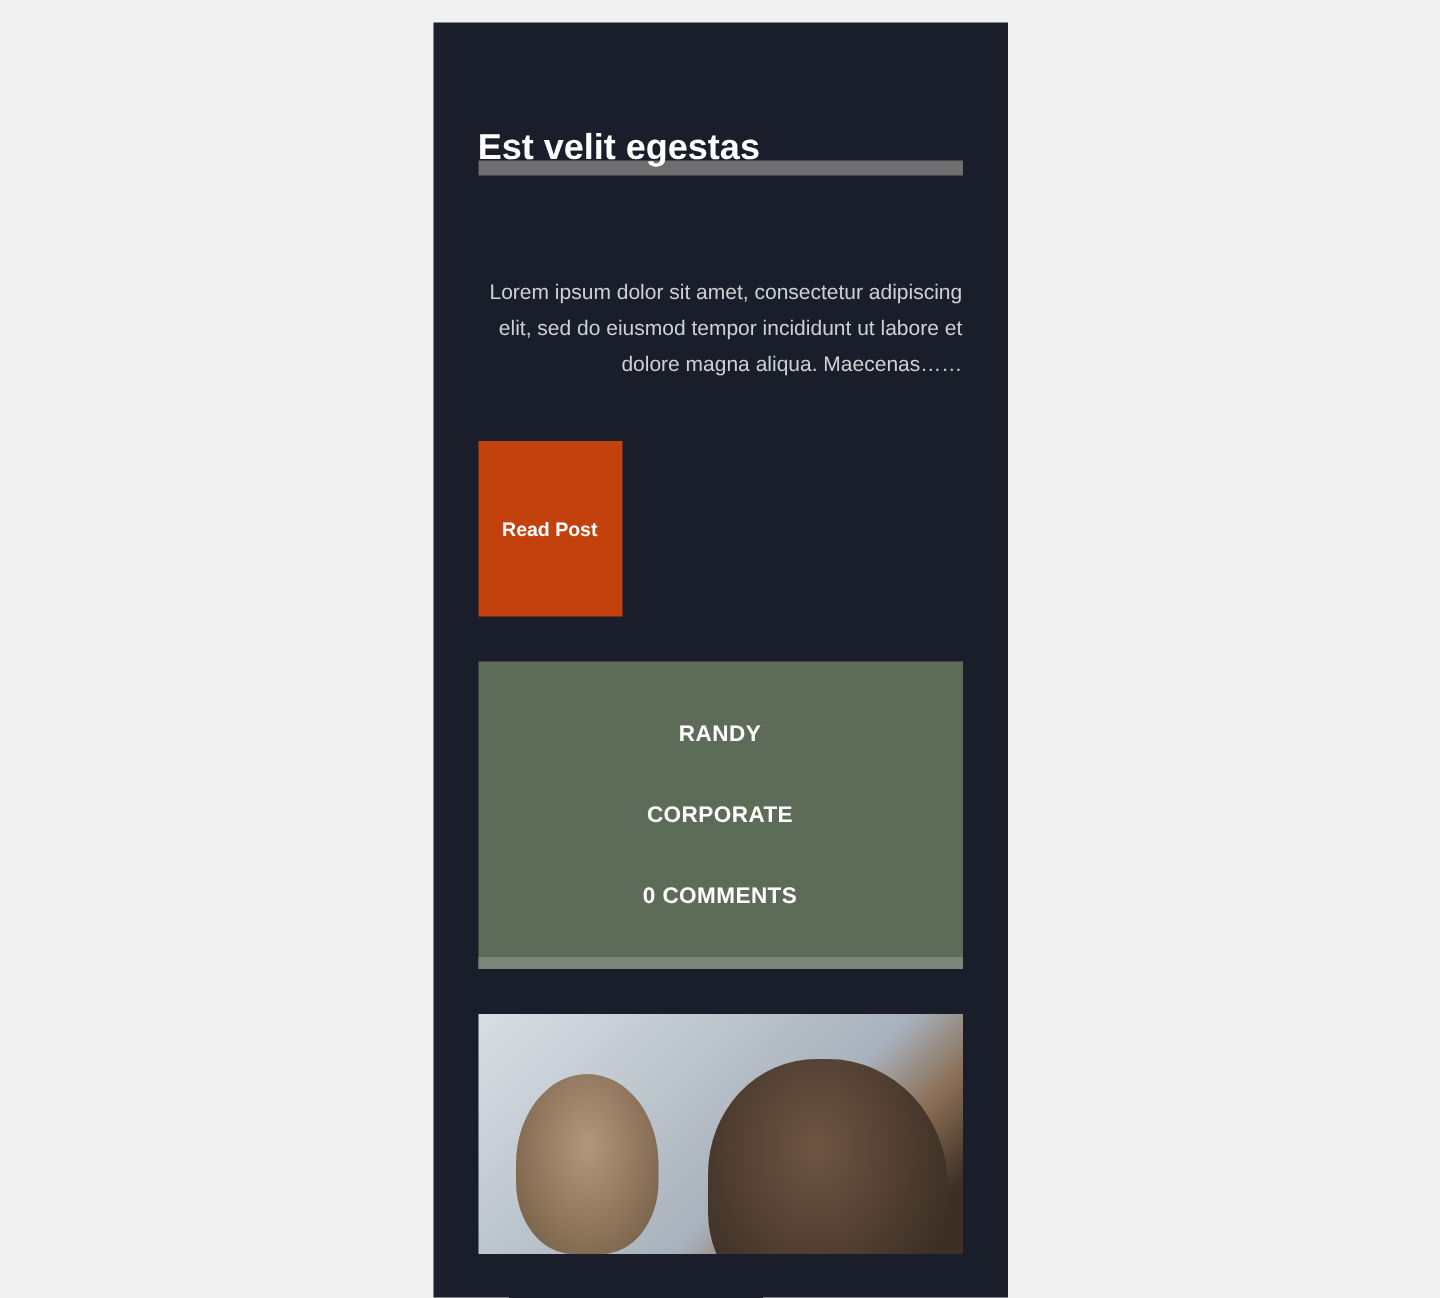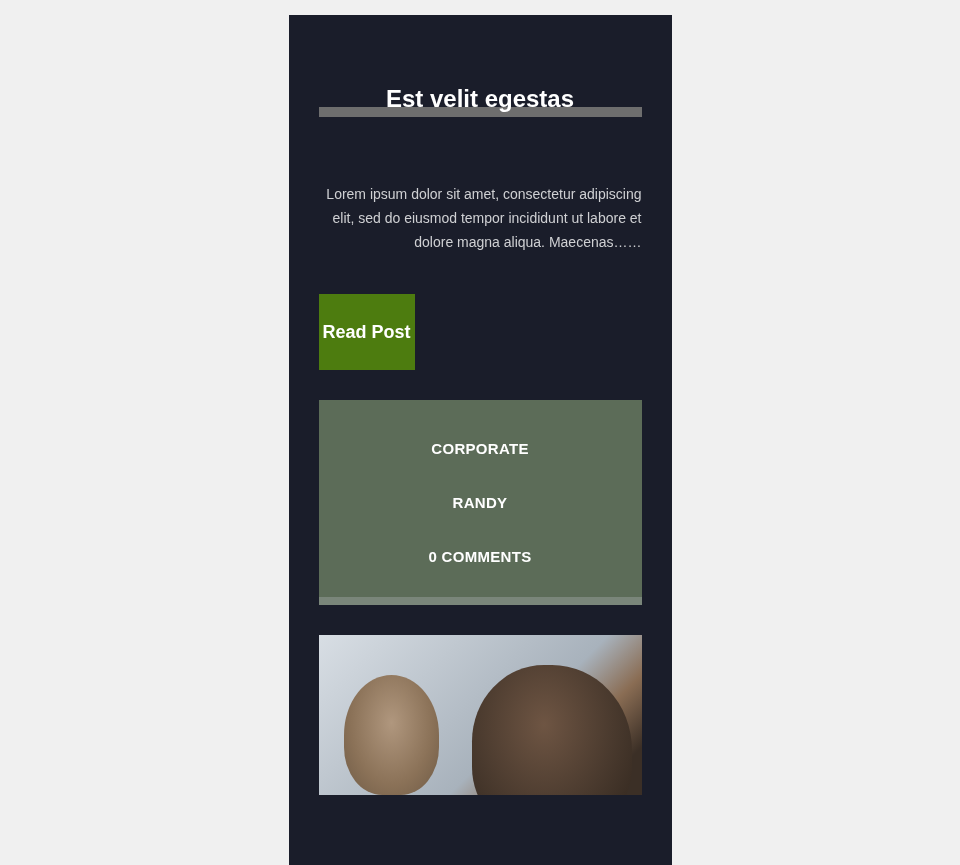--- a/index.html
+++ b/index.html
@@ -19,21 +19,20 @@
     }
     .container {
       width: 383px;
       background: #1a1d2a;
       padding: 70px 30px 0 30px;
       height: 850px;
       overflow: hidden;
       position: relative;
     }
     .title-wrapper {
-      text-align: center;
       margin-bottom: 70px;
       position: relative;
     }
     .title {
       color: #ffffff;
       font-size: 24px;
       font-weight: 700;
       display: inline-block;
       position: relative;
       z-index: 2;
@@ -52,25 +51,25 @@
       font-size: 14px;
       text-align: right;
       line-height: 1.7;
       margin-bottom: 40px;
     }
     .read-post-btn {
       display: inline-flex;
       align-items: center;
       justify-content: center;
       width: 96px;
-      height: 76px;
-      background: #4d7c0f;
+      height: 117px;
+      background: #c2410c;
       color: #ffffff;
       font-weight: 700;
-      font-size: 18px;
+      font-size: 13px;
       text-decoration: none;
       cursor: pointer;
       border: none;
     }
     .meta-box {
       margin-top: 30px;
       background: #5c6c58;
       padding: 40px 20px 30px 20px;
       text-align: center;
       position: relative;
@@ -127,22 +126,22 @@
   <div class="title-wrapper">
     <h2 class="title">Est velit egestas</h2>
     <div class="title-underline"></div>
   </div>
 
   <p class="excerpt">Lorem ipsum dolor sit amet, consectetur adipiscing elit, sed do eiusmod tempor incididunt ut labore et dolore magna aliqua. Maecenas……</p>
 
   <button class="read-post-btn">Read Post</button>
 
   <div class="meta-box">
+    <div class="meta-item">RANDY</div>
     <div class="meta-item">CORPORATE</div>
-    <div class="meta-item">RANDY</div>
     <div class="meta-item">0 COMMENTS</div>
   </div>
 
   <div class="image-wrapper">
     <div class="image-head-left"></div>
     <div class="image-head-right"></div>
   </div>
 </div>
 
 </body></html>

